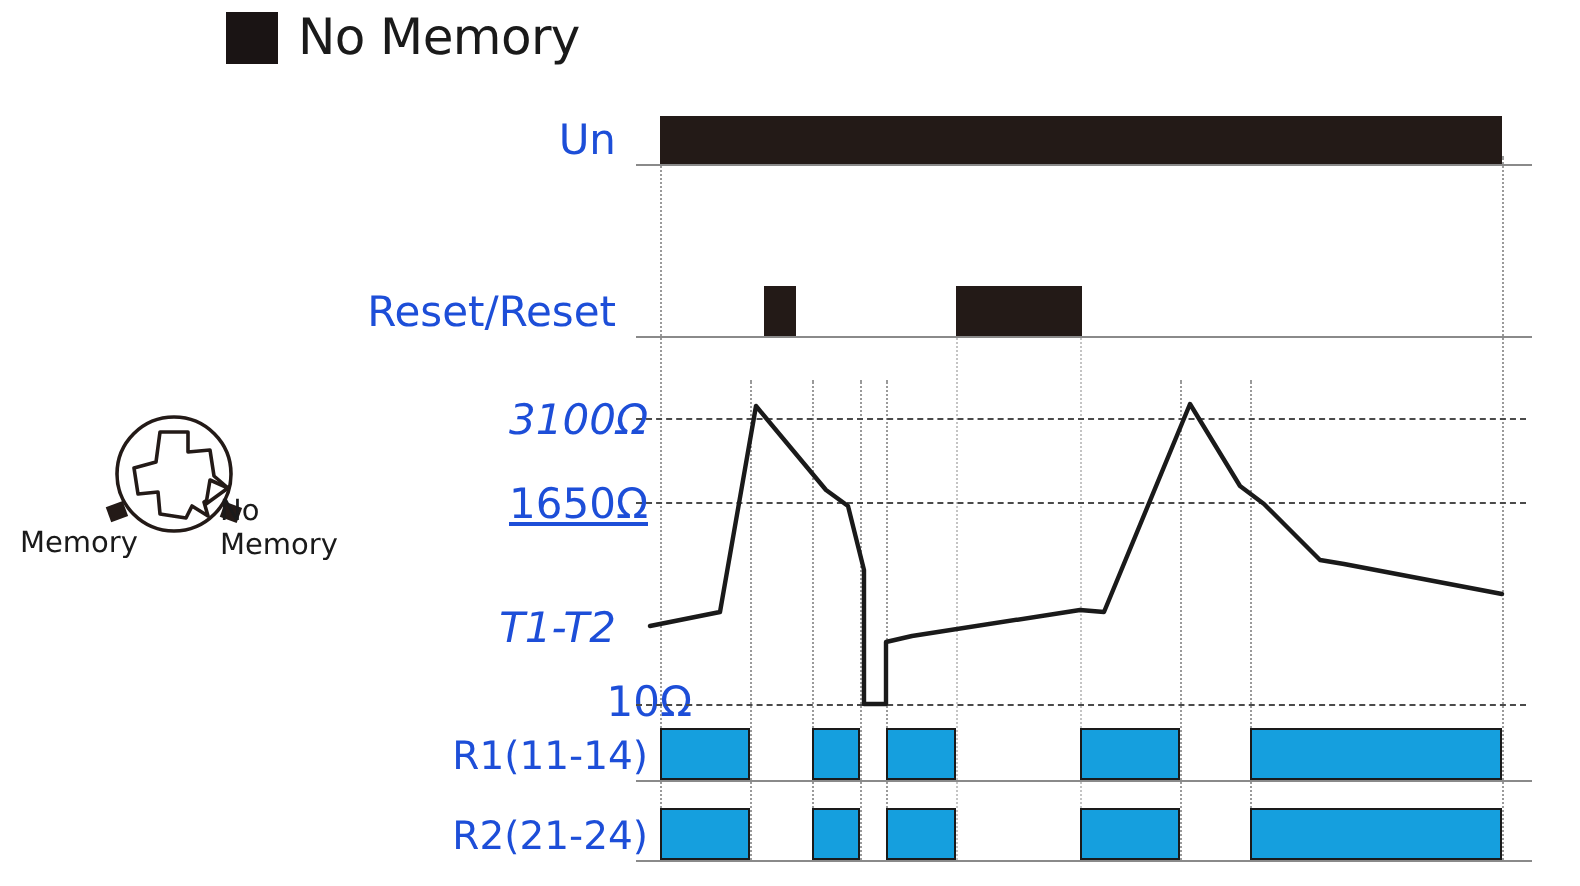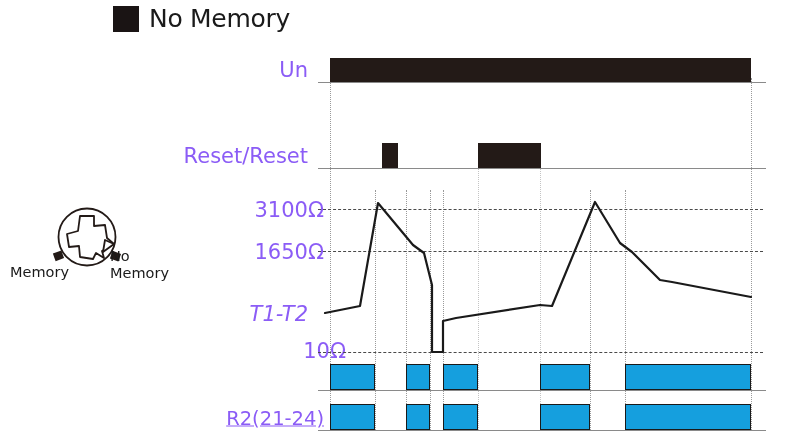--- a/index.html
+++ b/index.html
@@ -66,21 +66,21 @@
 
   
   .chart {
     position: absolute;
     left: 0; top: 0;
     width: 790px; height: 443px;
   }
   .row-label {
     position: absolute;
     font-size: 21px;
-    color: #8b5cf6;
+    color: #1d4ed8;
     white-space: nowrap;
     text-align: left;
     transform: translateY(-50%);
   }
   .row-label.small { font-size: 19.5px; }
 
   .baseline {
     position: absolute;
     height: 1px;
     background: #8a8a8a;
@@ -133,25 +133,26 @@
     <div class="knob-cap-right">
       <span>No</span><br>
       <span>Memory</span>
     </div>
   </div>
 
   <div class="chart">
 
     <div class="row-label" style="right:482px; top:70px;">Un</div>
     <div class="row-label" style="right:482px; top:156px;">Reset/Reset</div>
-    <div class="row-label" style="right:466px; top:210px;">3100Ω</div>
-    <div class="row-label" style="right:466px; top:252px;">1650Ω</div>
+    <div class="row-label" style="right:466px; top:210px;font-style:italic;">3100Ω</div>
+    <div class="row-label" style="right:466px; top:252px;text-decoration:underline;">1650Ω</div>
     <div class="row-label" style="right:482px; top:314px;font-style:italic;">T1-T2</div>
     <div class="row-label" style="right:444px; top:351px;">10Ω</div>
-    <div class="row-label small" style="right:466px; top:418px;text-decoration:underline;">R2(21-24)</div>
+    <div class="row-label small" style="right:466px; top:378px;">R1(11-14)</div>
+    <div class="row-label small" style="right:466px; top:418px;">R2(21-24)</div>
 
     <div class="vgrid" style="left:330px; top:78px;  height:352px;"></div>
     <div class="vgrid" style="left:751px; top:78px;  height:352px;"></div>
     <div class="vgrid" style="left:375px; top:190px; height:240px;"></div>
     <div class="vgrid" style="left:406px; top:190px; height:240px;"></div>
     <div class="vgrid" style="left:430px; top:190px; height:240px;"></div>
     <div class="vgrid" style="left:443px; top:190px; height:240px;"></div>
     <div class="vgrid faint" style="left:478px; top:168px; height:262px;"></div>
     <div class="vgrid faint" style="left:540px; top:168px; height:262px;"></div>
     <div class="vgrid" style="left:590px; top:190px; height:240px;"></div>

